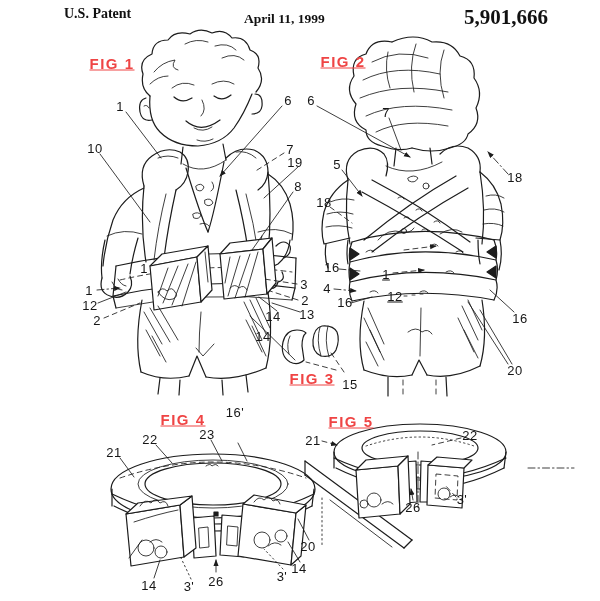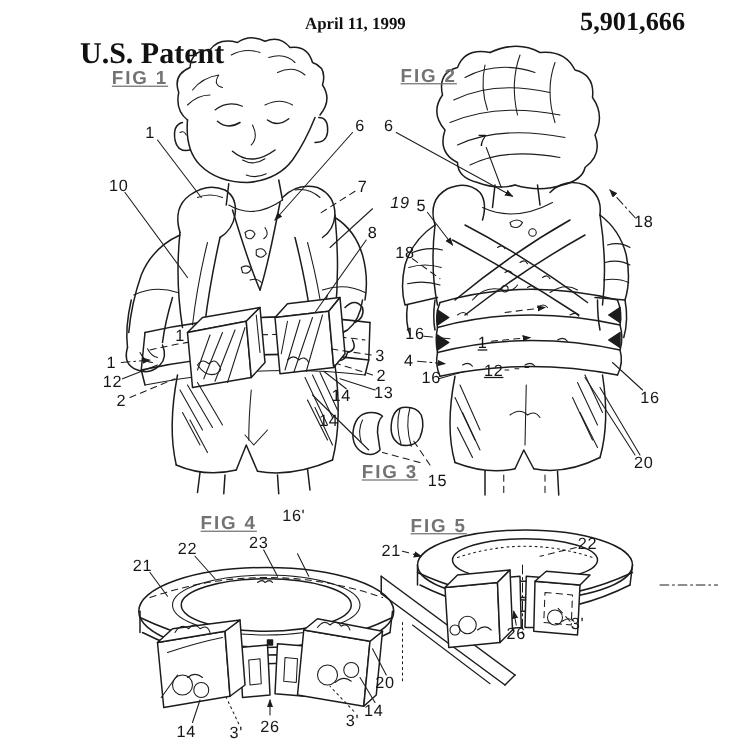--- a/index.html
+++ b/index.html
@@ -1,38 +1,38 @@
 <!DOCTYPE html>
 <html style="--ink: #1c1c1c; --paper: #ffffff;"><head>
 <meta charset="utf-8">
 <style>
   :root{ --ink:#1c1c1c; --paper:#ffffff; }
   html,body{margin:0;padding:0;background:#888;}
   #page{position:relative;width:600px;height:601px;background:var(--paper);overflow:hidden;
         font-family:"Liberation Sans",sans-serif;}
   
   #hdr span{position:absolute;font-family:"Liberation Serif",serif;font-weight:700;color:#111;white-space:nowrap;}
-  #doc-type{left:64px;top:6px;font-size:24px;margin-top:24px;}
+  #doc-type{left:64px;top:6px;font-size:14px;}
   #doc-date{left:244px;top:11px;font-size:13.5px;}
   #doc-number{right:52px;top:5px;font-size:21px;}
   
   svg{position:absolute;left:0;top:0;}
   svg .ln{fill:none;stroke:var(--ink);stroke-width:1.2;stroke-linecap:round;stroke-linejoin:round;}
   svg .thin{stroke-width:0.85;}
   svg .dash{stroke-dasharray:5 4;}
   svg .dots{stroke-dasharray:1.5 3;}
   svg .dashdot{stroke-dasharray:7 3 1.5 3;}
   svg .fillw{fill:#fff;}
   
   #labels{position:absolute;left:0;top:0;width:100%;height:100%;pointer-events:none;}
   #labels .ref{position:absolute;transform:translate(-50%,-50%);font-size:13px;color:#161616;
                letter-spacing:.5px;white-space:nowrap;}
   #labels .ref.u{text-decoration:underline;}
   #labels .fig-caption{position:absolute;transform:translate(-50%,-50%);font-size:15px;font-weight:600;
-               letter-spacing:1.5px;text-decoration:underline;color:#737373;white-space:nowrap;}
+               letter-spacing:1.5px;text-decoration:underline;color:#ef4444;white-space:nowrap;}
 </style>
 </head>
 <body>
 
 <div id="page">
 
   <div id="hdr">
     <span id="doc-type">U.S. Patent</span>
     <span id="doc-date">April 11, 1999</span>
     <span id="doc-number">5,901,666</span>
@@ -374,21 +374,21 @@
       <path class="dash" d="M456,497 L444,484"></path>
     </g>
   </svg>
 
   <div id="labels">
       <span class="fig-caption" style="left: 112px; top: 63px;">FIG 1</span>
       <span class="ref" style="left: 120px; top: 106px;">1</span>
       <span class="ref" style="left: 95px; top: 148px;">10</span>
       <span class="ref" style="left: 288px; top: 100px;">6</span>
       <span class="ref" style="left: 290px; top: 149px;">7</span>
-      <span class="ref" style="left: 320px; top: 162px; font-style: italic;">19</span>
+      <span class="ref" style="left: 295px; top: 162px;">19</span>
       <span class="ref" style="left: 298px; top: 186px;">8</span>
       <span class="ref" style="left: 89px; top: 290px;">1</span>
       <span class="ref" style="left: 90px; top: 305px;">12</span>
       <span class="ref" style="left: 97px; top: 320px;">2</span>
       <span class="ref" style="left: 144px; top: 268px;">1</span>
       <span class="ref" style="left: 304px; top: 284px;">3</span>
       <span class="ref" style="left: 305px; top: 300px;">2</span>
       <span class="ref" style="left: 307px; top: 314px; text-align: right;">13</span>
       <span class="ref" style="left: 273px; top: 316px;">14</span>
       <span class="ref" style="left: 263px; top: 336px;">14</span>

